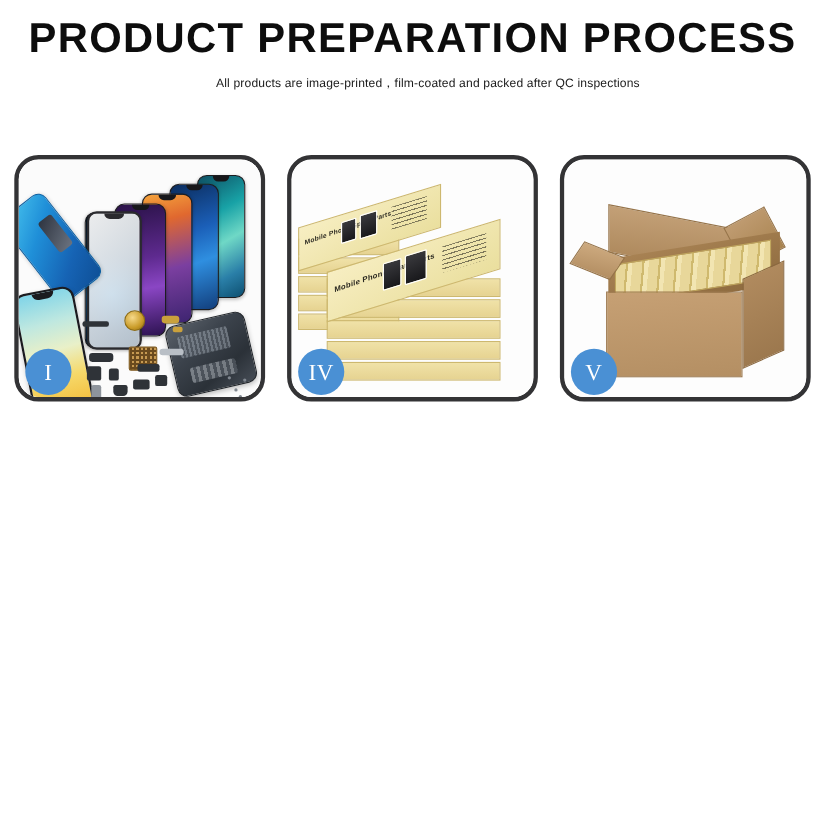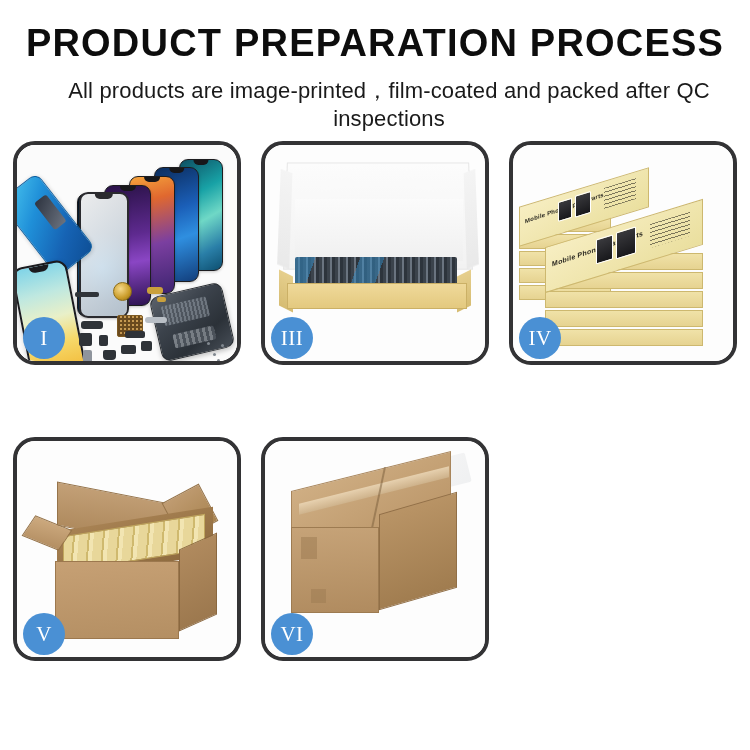--- a/index.html
+++ b/index.html
@@ -16,33 +16,33 @@
     position: relative;
     width: 750px;
     height: 750px;
     background: #ffffff;
   }
 
   
   .header { position: absolute; top: 0; left: 0; width: 750px; text-align: center; }
 
   .main-title {
-    margin-top: 24px;
+    margin-top: 16px;
     font-size: 38px;
     font-weight: 700;
     letter-spacing: 1.2px;
     color: #0d0d0d;
     font-family: "Liberation Sans", sans-serif;
     line-height: 1.05;
     text-align: center;
   }
 
   .sub-title {
     margin-top: 12px;
-    font-size: 22px;
+    font-size: 11px;
     font-weight: 400;
     color: #1a1a1a;
     letter-spacing: 0.15px;
     font-family: "Liberation Sans", sans-serif;
     padding-left: 28px;
   }
 
   
   .grid {
     position: absolute;
@@ -477,31 +477,20 @@
 
         <div class="tiny-dot" style="left:196px;top:208px;"></div>
         <div class="tiny-dot" style="left:204px;top:199px;"></div>
         <div class="tiny-dot" style="left:190px;top:197px;"></div>
         <div class="tiny-dot" style="left:200px;top:214px;"></div>
       </div>
       <div class="badge">I</div>
     </div>
 
 
-    <div class="panel">
-      <div class="panel-photo">
-        <div class="p3-boxlid"></div>
-        <div class="p3-foam"></div>
-        <div class="p3-items"></div>
-        <div class="p3-left-flap"></div>
-        <div class="p3-right-flap"></div>
-        <div class="p3-front"></div>
-      </div>
-      <div class="badge">III</div>
-    </div>
 
     <div class="panel">
       <div class="panel-photo">
         <div class="stack">
 
           <div class="ybox" style="left:6px;top:72px;width:92px;height:15px;"></div>
           <div class="ybox" style="left:6px;top:89px;width:92px;height:15px;"></div>
           <div class="ybox" style="left:6px;top:106px;width:92px;height:15px;"></div>
           <div class="ybox" style="left:6px;top:123px;width:92px;height:15px;"></div>
           <div class="ybox" style="left:6px;top:140px;width:92px;height:15px;"></div>
@@ -536,28 +525,15 @@
         <div class="flap-right"></div>
         <div class="cart-inner"></div>
         <div class="cart-contents"></div>
         <div class="flap-left"></div>
         <div class="cart-right"></div>
         <div class="cart-front"></div>
       </div>
       <div class="badge">V</div>
     </div>
 
-    <div class="panel">
-      <div class="panel-photo">
-        <div class="sc-overwrap"></div>
-        <div class="sc-top"></div>
-        <div class="sc-tape"></div>
-        <div class="sc-flapline"></div>
-        <div class="sc-right"></div>
-        <div class="sc-front"></div>
-        <div class="sc-tab1"></div>
-        <div class="sc-tab2"></div>
-      </div>
-      <div class="badge">VI</div>
-    </div>
 
   </div>
 </div>
 
 </body></html>

